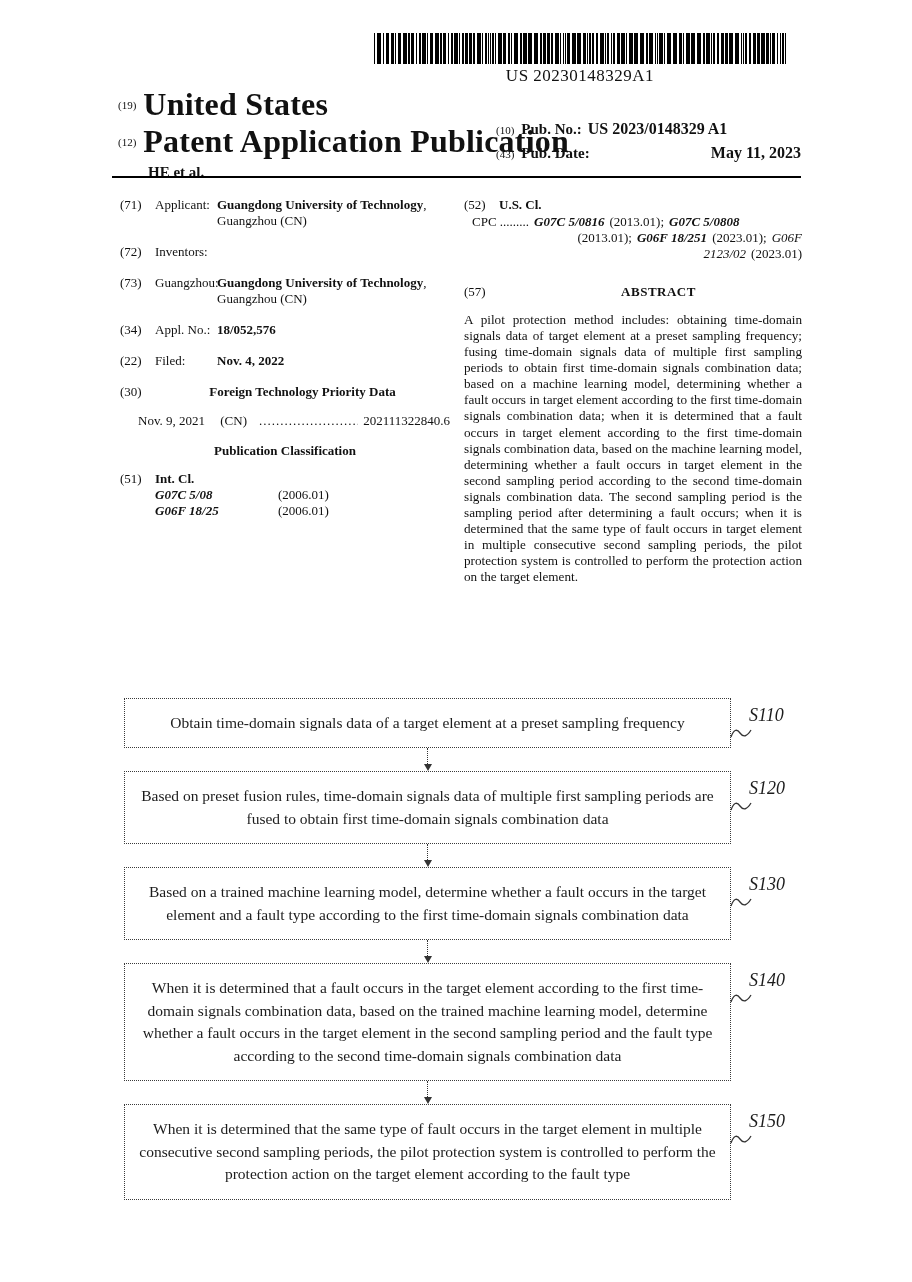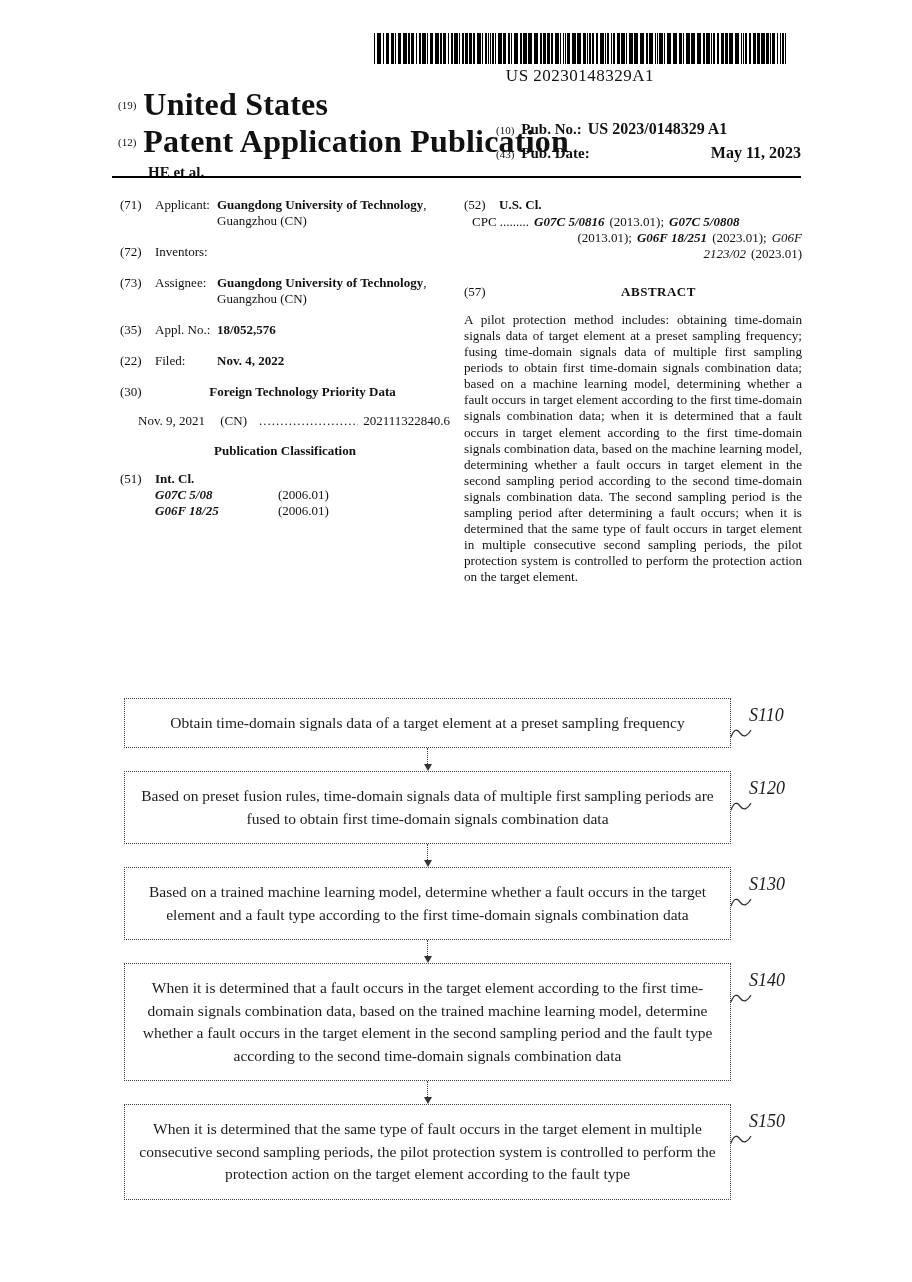--- a/index.html
+++ b/index.html
@@ -163,26 +163,26 @@
       <span><span class="b">Guangdong University of Technology</span><span>, Guangzhou (CN)</span></span>
     </div>
 
     <div class="field">
       <span class="num">(72)</span>
       <span class="flabel">Inventors:</span>
     </div>
 
     <div class="field">
       <span class="num">(73)</span>
-      <span class="flabel">Assignee:</span>
+      <span class="flabel">Guangzhou:</span>
       <span><span class="b">Guangdong University of Technology</span><span>, Guangzhou (CN)</span></span>
     </div>
 
     <div class="field">
-      <span class="num">(35)</span>
+      <span class="num">(34)</span>
       <span class="flabel">Appl. No.:</span>
       <span class="b">18/052,576</span>
     </div>
 
     <div class="field">
       <span class="num">(22)</span>
       <span class="flabel">Filed:</span>
       <span class="b">Nov. 4, 2022</span>
     </div>
 

